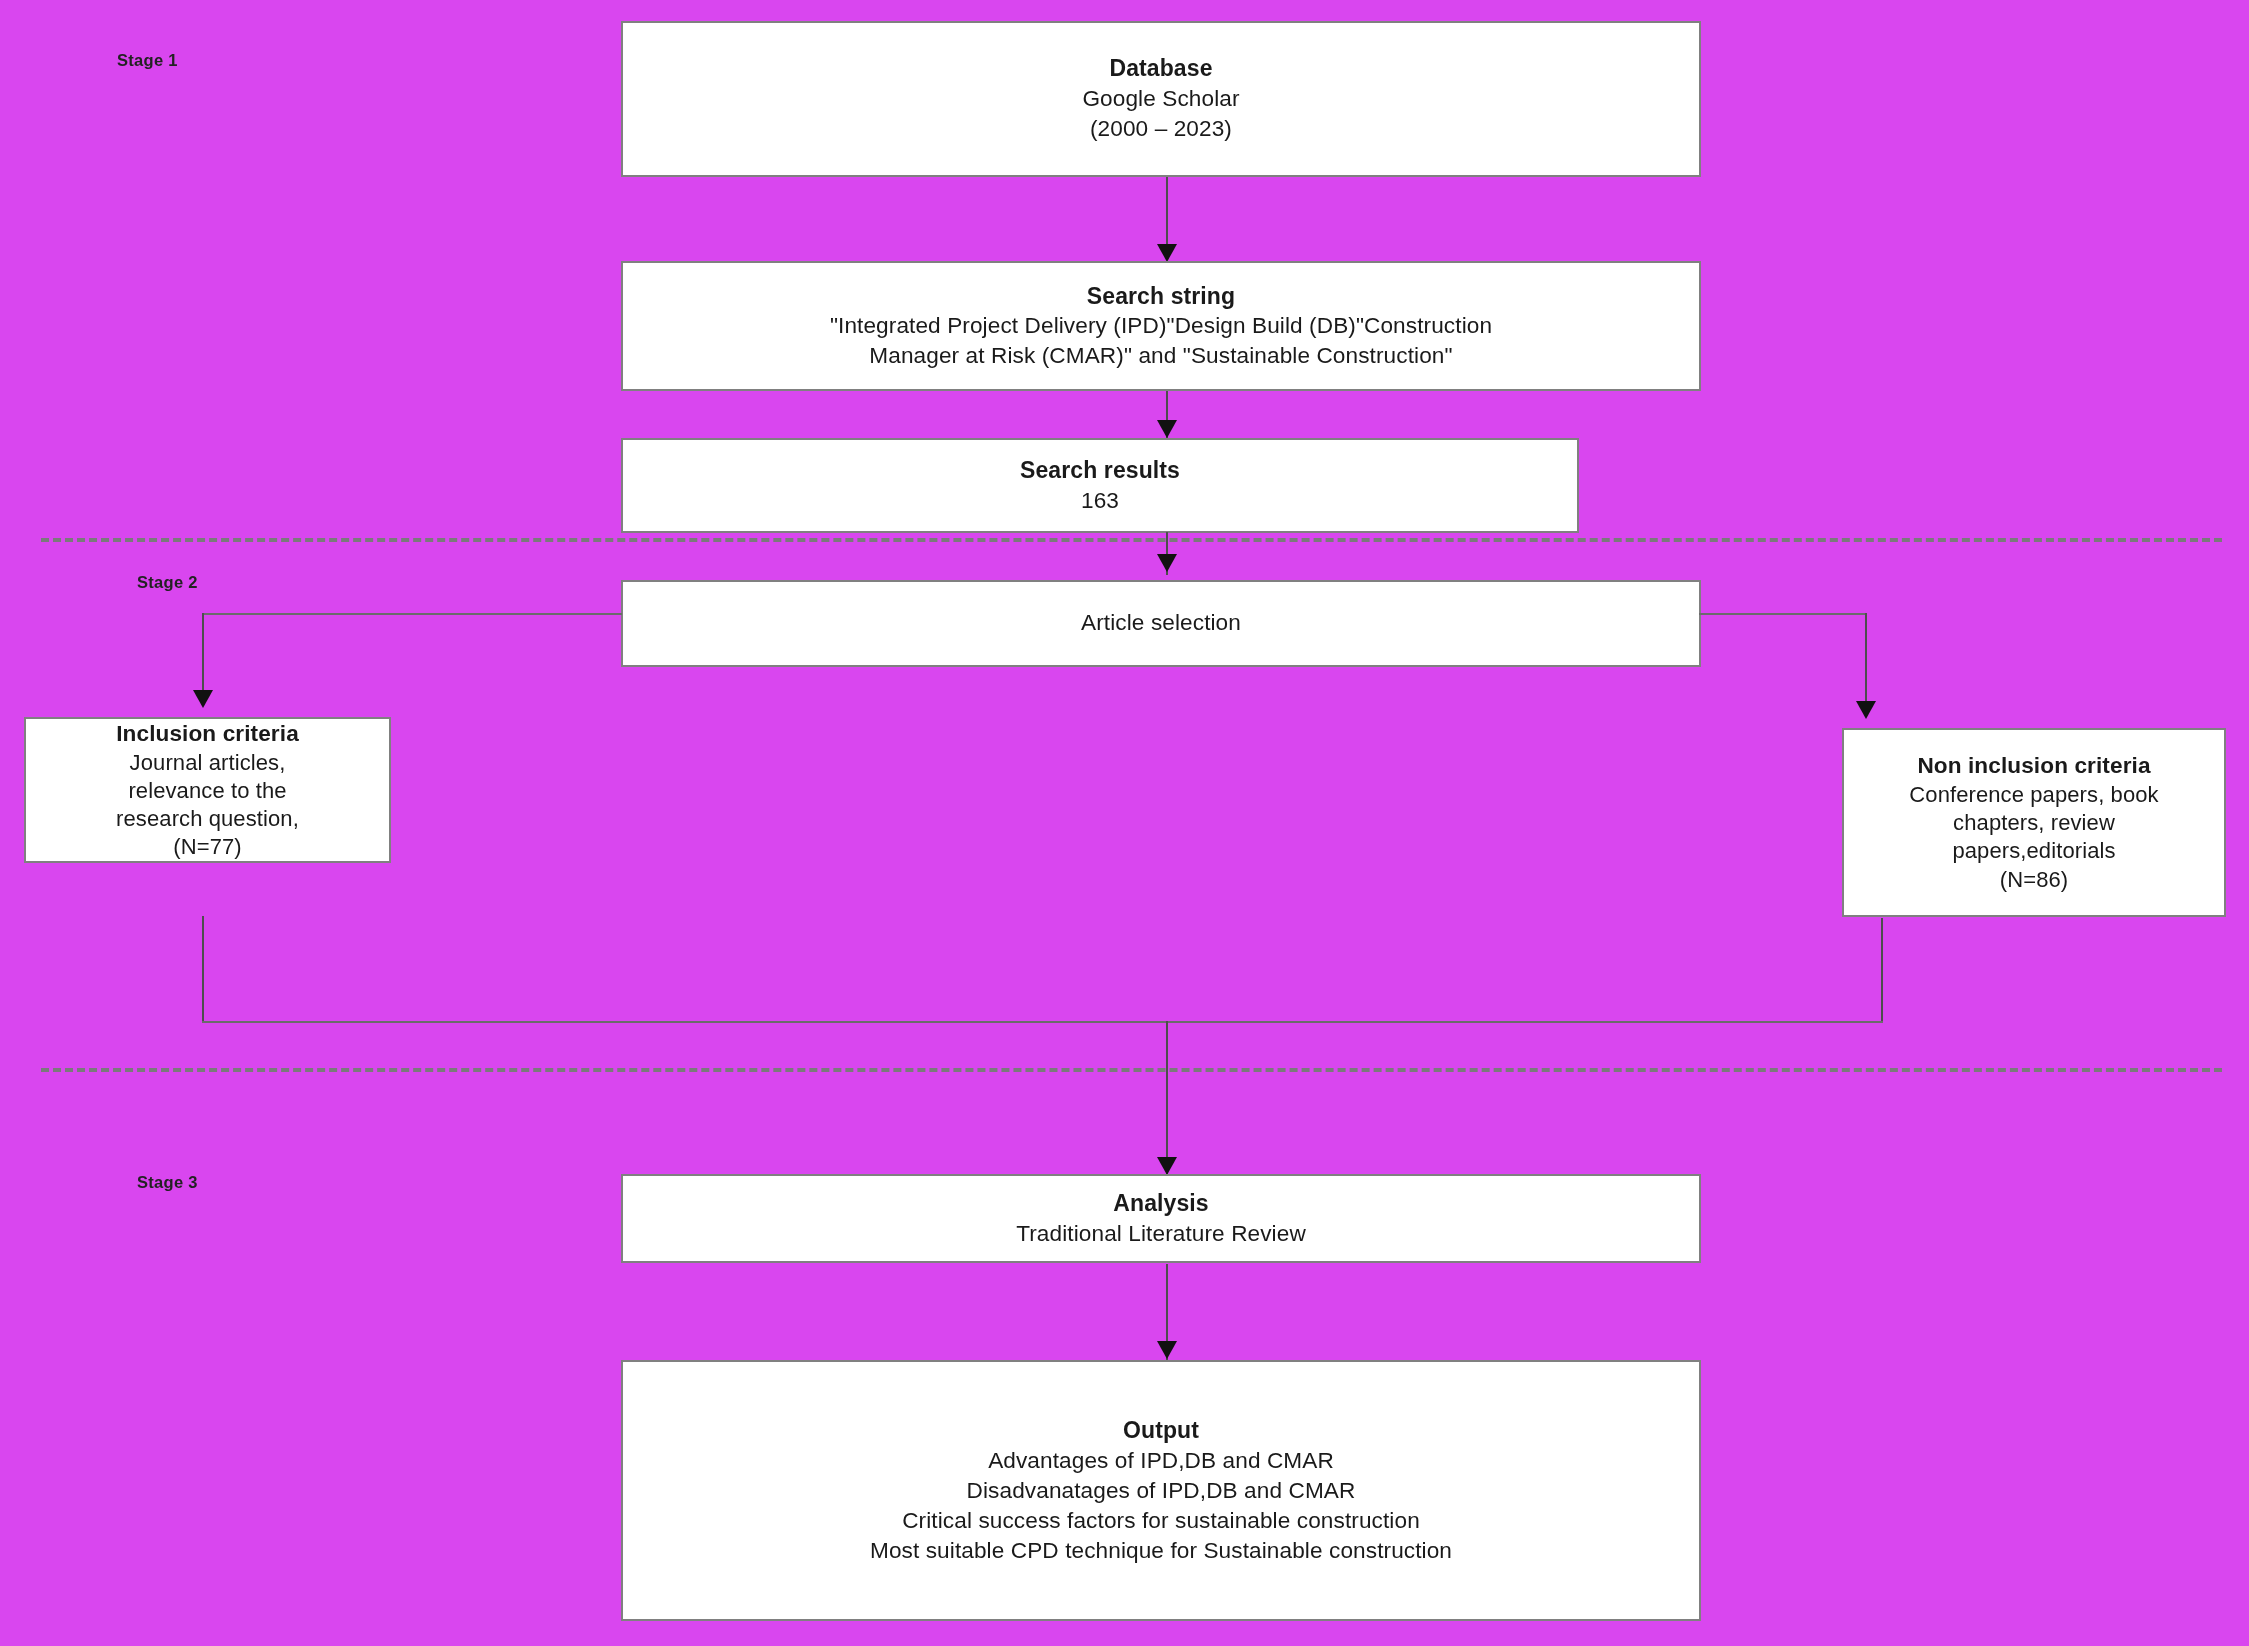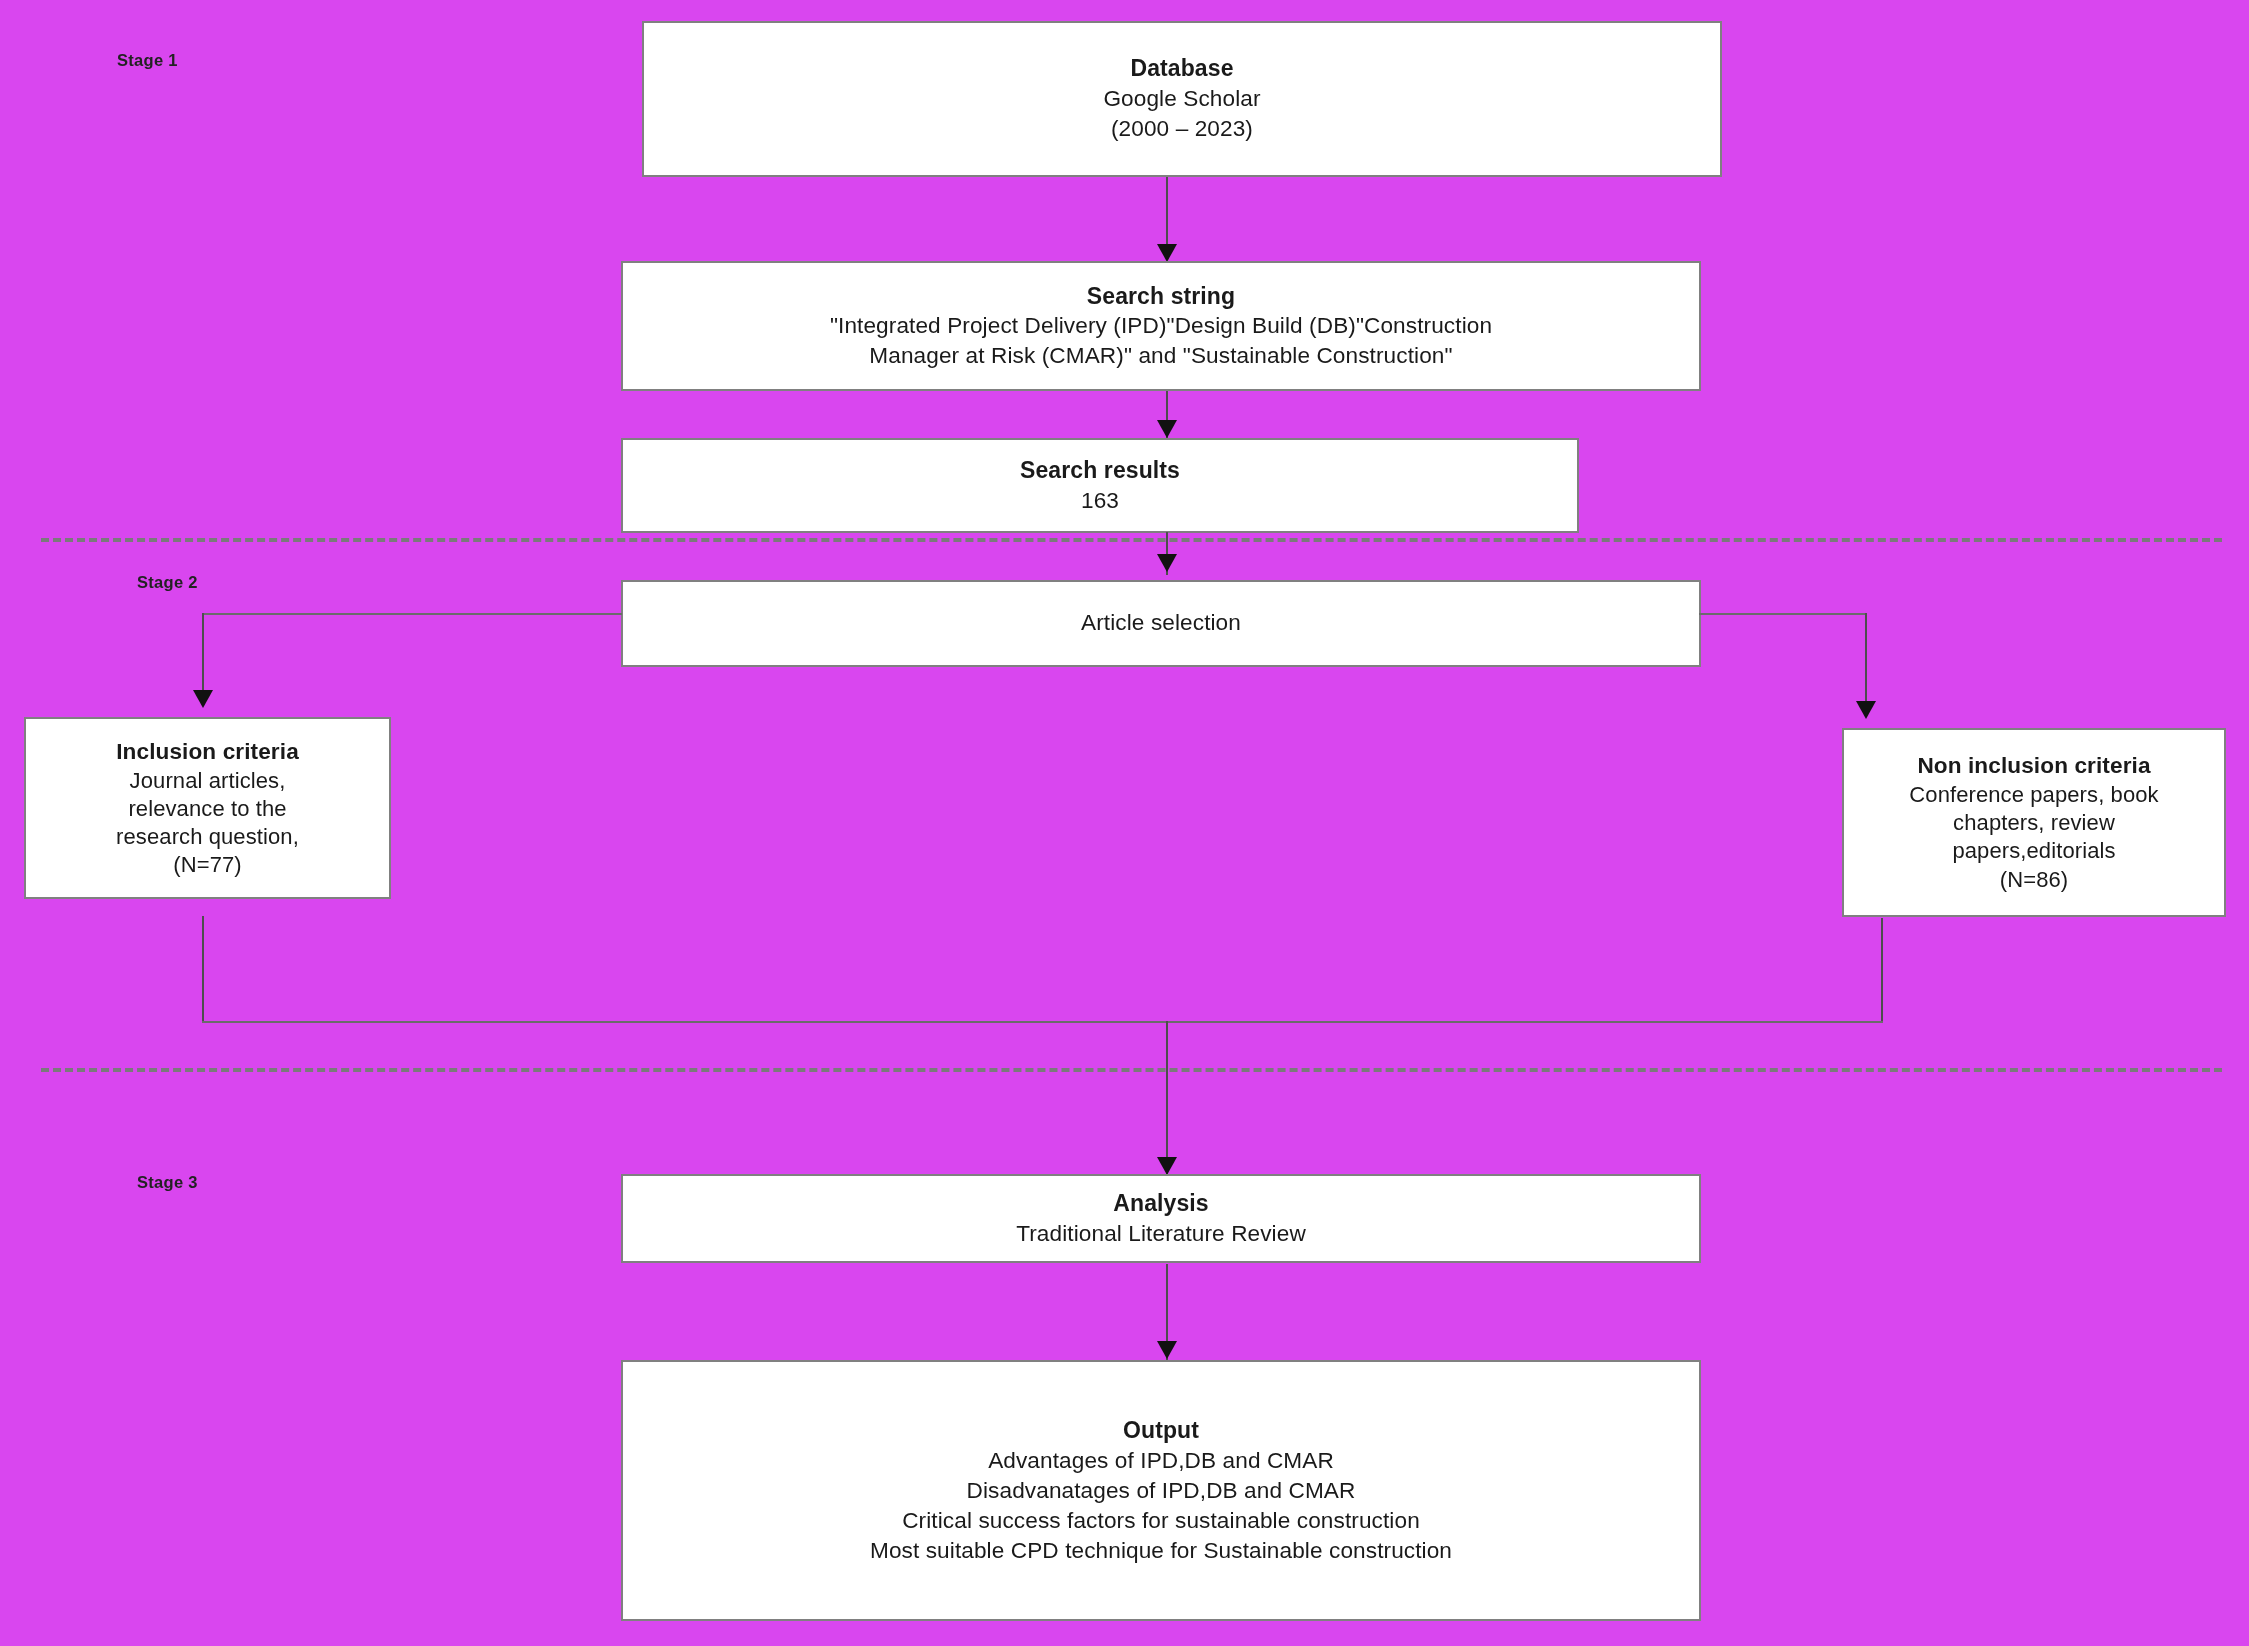--- a/index.html
+++ b/index.html
@@ -85,21 +85,21 @@
 </style>
 </head>
 <body>
 
 <div id="canvas">
 
   <div class="stage-label" style="left:117px; top:51px;">Stage 1</div>
   <div class="stage-label" style="left:113px; top:573px;margin-left:24px;">Stage 2</div>
   <div class="stage-label" style="left:137px; top:1173px;">Stage 3</div>
 
-  <div class="box" style="left:621px; top:20.6px; width:1080px; height:156px;margin-left:21px;">
+  <div class="box" style="left:621px; top:20.6px; width:1080px; height:156px;">
     <div class="ttl">Database</div>
     <div class="ln">Google Scholar</div>
     <div class="ln">(2000 – 2023)</div>
   </div>
 
   <div class="vline" style="left:1166px; top:177px; height:77px;"></div>
   <div class="arrow-down" style="left:1157px; top:244px;"></div>
 
   <div class="box" style="left:621px; top:261px; width:1080px; height:130px;">
     <div class="ttl">Search string</div>
@@ -125,21 +125,21 @@
   </div>
 
   <div class="hline dark" style="left:202px; top:613px; width:420px;"></div>
   <div class="vline" style="left:202px; top:613px; height:88px;"></div>
   <div class="arrow-down" style="left:193px; top:690px;"></div>
 
   <div class="hline dark" style="left:1699px; top:613px; width:168px;"></div>
   <div class="vline" style="left:1865px; top:613px; height:99px;"></div>
   <div class="arrow-down" style="left:1856px; top:701px;"></div>
 
-  <div class="box narrow" style="left:24px; top:717px; width:367px; height:182px;">
+  <div class="box narrow" style="left:24px; top:717px; width:367px; height:146px;">
     <div class="ttl">Inclusion criteria</div>
     <div class="ln">Journal articles,</div>
     <div class="ln">relevance to the</div>
     <div class="ln">research question,</div>
     <div class="ln">(N=77)</div>
   </div>
 
   <div class="box narrow" style="left:1842px; top:728px; width:384px; height:189px;">
     <div class="ttl">Non inclusion criteria</div>
     <div class="ln">Conference papers, book</div>

